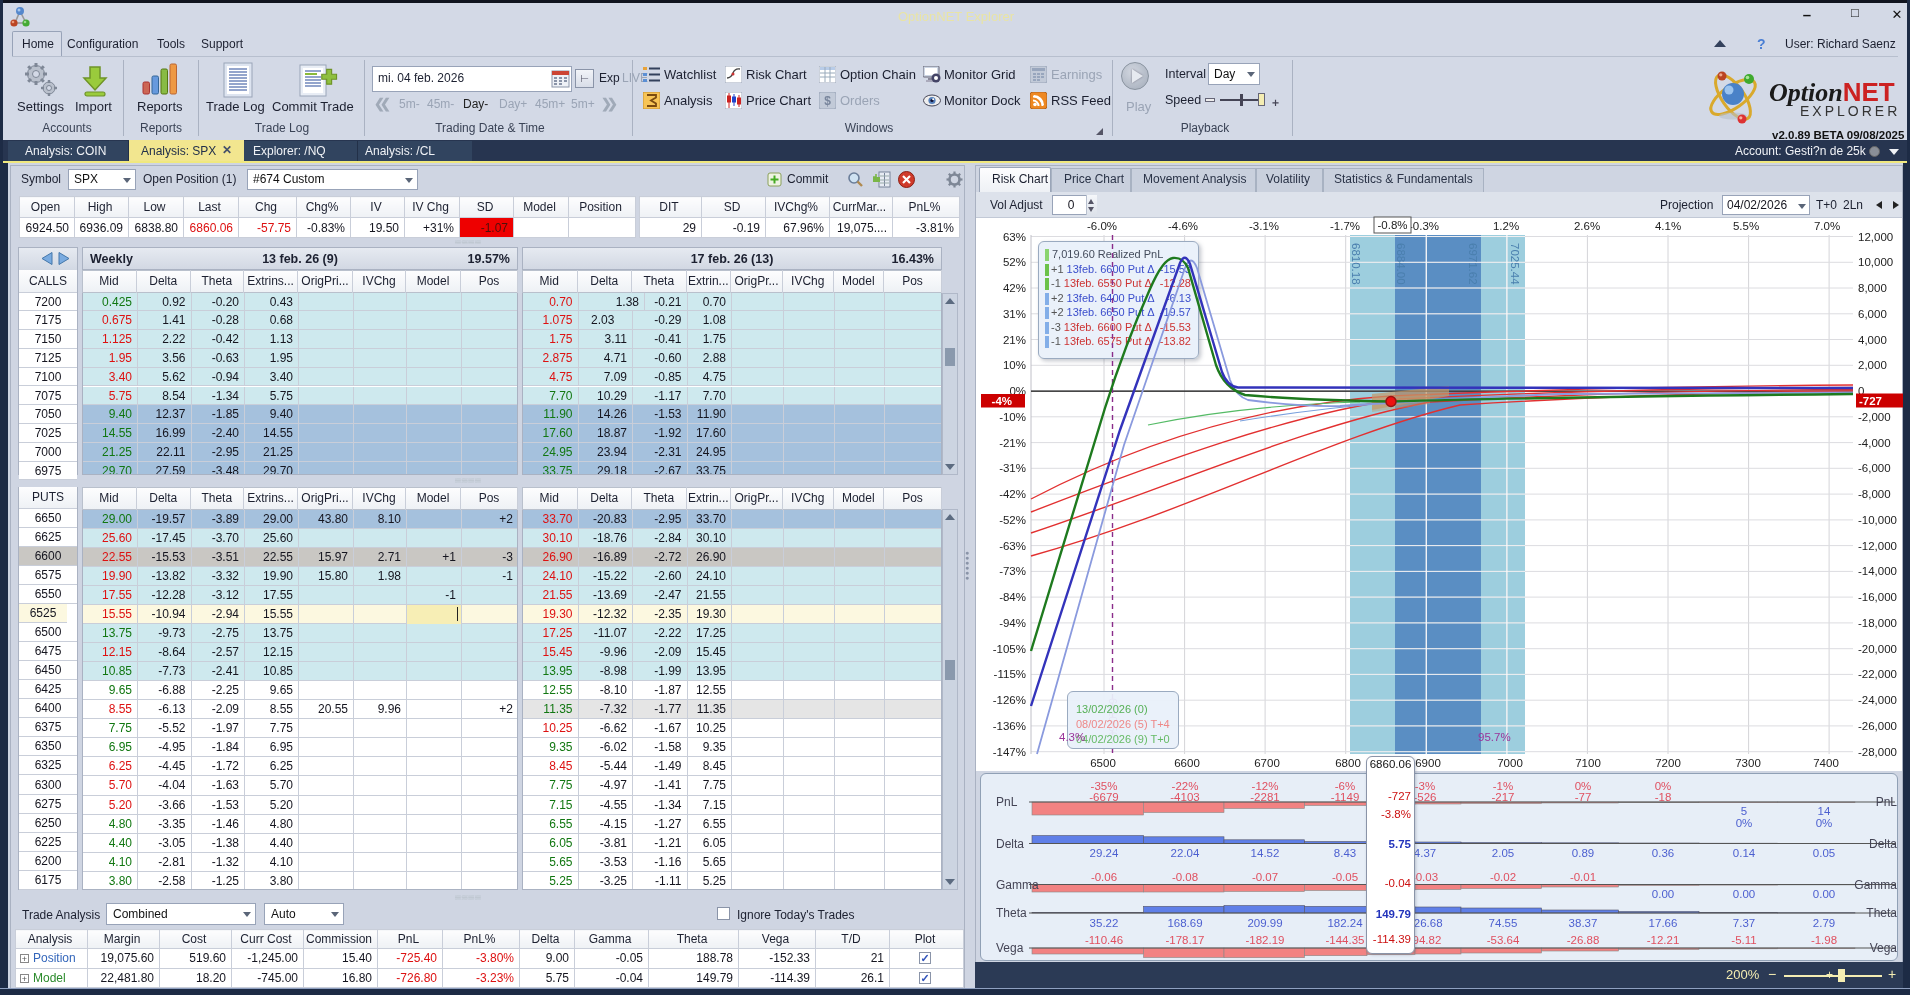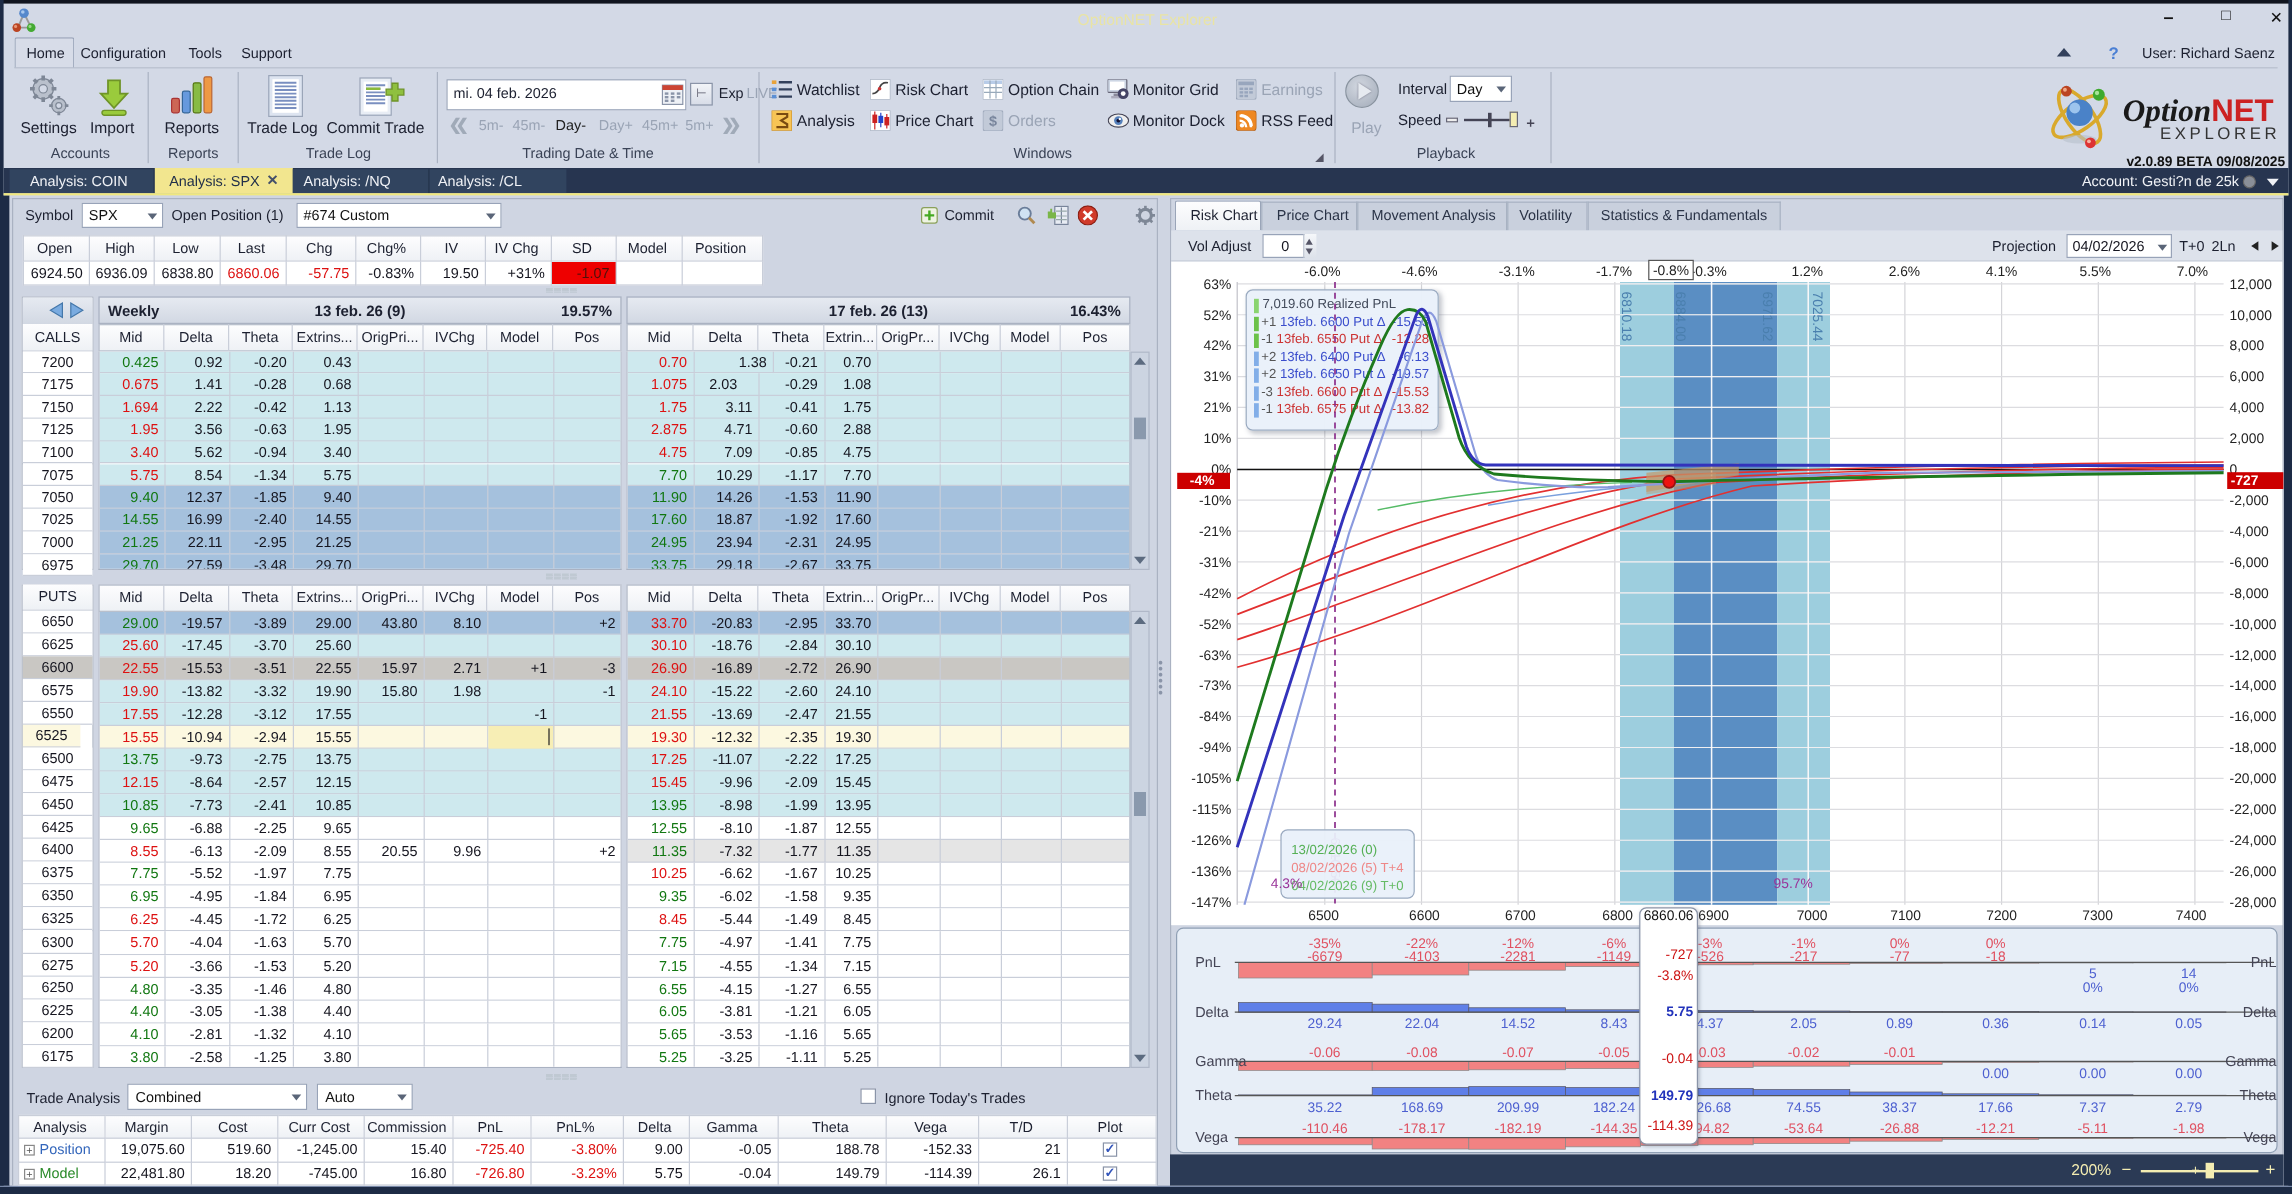--- a/index.html
+++ b/index.html
@@ -289,21 +289,21 @@
 <div class="abs" style="left:1800px;top:103px;font-size:14px;letter-spacing:3px;color:#333;">EXPLORER</div>
 <div class="abs" style="left:1772px;top:129px;font-size:11.5px;font-weight:bold;color:#111;white-space:nowrap;">v2.0.89 BETA 09/08/2025</div>
 
 <div class="abs" style="left:3px;top:140px;width:1904px;height:21px;background:#273550;"></div>
 <div class="abs" style="left:8px;top:141px;width:121px;height:20px;background:#31445f;border-right:1px solid #223048;"></div>
 <div class="abs" style="left:25px;top:144px;font-size:12px;color:#f0f2f6;">Analysis: COIN</div>
 <div class="abs" style="left:129px;top:140px;width:115px;height:21px;background:#f2e68f;"></div>
 <div class="abs" style="left:141px;top:144px;font-size:12px;color:#22304a;">Analysis: SPX</div>
 <div class="abs" style="left:222px;top:143px;font-size:12px;color:#44506a;font-weight:bold;">✕</div>
 <div class="abs" style="left:244px;top:141px;width:114px;height:20px;background:#31445f;border-right:1px solid #223048;"></div>
-<div class="abs" style="left:253px;top:144px;font-size:12px;color:#f0f2f6;">Analysis: /NQ</div>
+<div class="abs" style="left:253px;top:144px;font-size:12px;color:#f0f2f6;">Explorer: /NQ</div>
 <div class="abs" style="left:358px;top:141px;width:114px;height:20px;background:#31445f;"></div>
 <div class="abs" style="left:365px;top:144px;font-size:12px;color:#f0f2f6;">Analysis: /CL</div>
 <div class="abs" style="left:1735px;top:144px;font-size:12px;color:#f0f2f6;">Account: Gesti?n de 25k</div>
 <div class="abs" style="left:1869px;top:146px;width:11px;height:11px;border-radius:50%;background:#8a8f98;border:1px solid #666;"></div>
 <div class="abs" style="left:1889px;top:149px;width:0;height:0;border-left:5px solid transparent;border-right:5px solid transparent;border-top:6px solid #f0f2f6;"></div>
 <div class="abs" style="left:3px;top:161px;width:1904px;height:2px;background:#f0e87e;"></div>
 <div class="abs" style="left:0px;top:163px;width:8px;height:825px;background:#1d2b45;"></div>
 <div class="abs" style="left:1903px;top:163px;width:7px;height:825px;background:#1d2b45;"></div>
 
 <div class="abs" style="left:8px;top:163px;width:1895px;height:825px;background:#cfd5e2;"></div>
@@ -372,20 +372,38 @@
           <td class="num " style="font-size:12px;">6936.09</td>
           <td class="num " style="font-size:12px;">6838.80</td>
           <td class="num red" style="font-size:12px;">6860.06</td>
           <td class="num red" style="font-size:12px;">-57.75</td>
           <td class="num " style="font-size:12px;">-0.83%</td>
           <td class="num " style="font-size:12px;">19.50</td>
           <td class="num " style="font-size:12px;">+31%</td>
           <td class="num " style="font-size:12px;background:#ee0000;color:#50100a;">-1.07</td>
           <td class="num " style="font-size:12px;"></td>
           <td class="num " style="font-size:12px;"></td>
+        </tr>
+      </tbody>
+    </table>
+    <table class="tbl" style="left:639px;top:196px;">
+      <tbody>
+        <tr style="height:21px;">
+          <th class="hdr" style="width:62px;font-size:12px;">DIT</th>
+          <th class="hdr" style="width:64px;font-size:12px;">SD</th>
+          <th class="hdr" style="width:64px;font-size:12px;">IVChg%</th>
+          <th class="hdr" style="width:63px;font-size:12px;">CurrMar...</th>
+          <th class="hdr" style="width:67px;font-size:12px;">PnL%</th>
+        </tr>
+        <tr style="height:20px;">
+          <td class="num " style="font-size:12px;">29</td>
+          <td class="num " style="font-size:12px;">-0.19</td>
+          <td class="num " style="font-size:12px;">67.96%</td>
+          <td class="num " style="font-size:12px;">19,075....</td>
+          <td class="num " style="font-size:12px;">-3.81%</td>
         </tr>
       </tbody>
     </table>
     <div class="abs" style="left:455px;top:240px;width:30px;height:4px;color:#9aa;font-size:8px;letter-spacing:1px;line-height:3px;overflow:hidden;">▒▒▒▒</div>
     <div class="abs" style="left:18px;top:247px;width:60px;height:228px;background:#fff;border:1px solid #aab2c2;"></div>
     <div class="abs" style="left:19px;top:248px;width:58px;height:22px;background:linear-gradient(#e6eaf1,#d2d8e3);"></div>
     <svg class="abs" style="left:38px;top:251px;" width="36" height="15" viewBox="0 0 36 15">
         <path d="M14 1.5 L4 7.5 L14 13.5 Z" fill="#7aabe0" stroke="#4477aa"></path>
         <path d="M21 1.5 L31 7.5 L21 13.5 Z" fill="#7aabe0" stroke="#4477aa"></path>
     </svg>
@@ -429,21 +447,21 @@
         <div style="position:absolute;left:0.00px;top:0;width:55px;height:18.80px;line-height:18.80px;text-align:right;padding-right:5px;box-sizing:border-box;font-size:12px;border-right:1px solid #c9ced9;" class="red">0.675</div>
         <div style="position:absolute;left:55.00px;top:0;width:53.5px;height:18.80px;line-height:18.80px;text-align:right;padding-right:5px;box-sizing:border-box;font-size:12px;border-right:1px solid #c9ced9;" class="">1.41</div>
         <div style="position:absolute;left:108.50px;top:0;width:53.5px;height:18.80px;line-height:18.80px;text-align:right;padding-right:5px;box-sizing:border-box;font-size:12px;border-right:1px solid #c9ced9;" class="">-0.28</div>
         <div style="position:absolute;left:162.00px;top:0;width:54px;height:18.80px;line-height:18.80px;text-align:right;padding-right:5px;box-sizing:border-box;font-size:12px;border-right:1px solid #c9ced9;" class="">0.68</div>
         <div style="position:absolute;left:216.00px;top:0;width:55px;height:18.80px;line-height:18.80px;text-align:right;padding-right:5px;box-sizing:border-box;font-size:12px;border-right:1px solid #c9ced9;" class=""></div>
         <div style="position:absolute;left:271.00px;top:0;width:53px;height:18.80px;line-height:18.80px;text-align:right;padding-right:5px;box-sizing:border-box;font-size:12px;border-right:1px solid #c9ced9;" class=""></div>
         <div style="position:absolute;left:324.00px;top:0;width:55px;height:18.80px;line-height:18.80px;text-align:right;padding-right:5px;box-sizing:border-box;font-size:12px;border-right:1px solid #c9ced9;" class=""></div>
         <div style="position:absolute;left:379.00px;top:0;width:57px;height:18.80px;line-height:18.80px;text-align:right;padding-right:5px;box-sizing:border-box;font-size:12px;border-right:1px solid #c9ced9;" class=""></div>
       </div>
       <div style="position:absolute;left:0;top:37.60px;width:436px;height:18.80px;background:#cee9ee;border-bottom:1px solid #c9ced9;">
-        <div style="position:absolute;left:0.00px;top:0;width:55px;height:18.80px;line-height:18.80px;text-align:right;padding-right:5px;box-sizing:border-box;font-size:12px;border-right:1px solid #c9ced9;" class="red">1.694</div>
+        <div style="position:absolute;left:0.00px;top:0;width:55px;height:18.80px;line-height:18.80px;text-align:right;padding-right:5px;box-sizing:border-box;font-size:12px;border-right:1px solid #c9ced9;" class="red">1.125</div>
         <div style="position:absolute;left:55.00px;top:0;width:53.5px;height:18.80px;line-height:18.80px;text-align:right;padding-right:5px;box-sizing:border-box;font-size:12px;border-right:1px solid #c9ced9;" class="">2.22</div>
         <div style="position:absolute;left:108.50px;top:0;width:53.5px;height:18.80px;line-height:18.80px;text-align:right;padding-right:5px;box-sizing:border-box;font-size:12px;border-right:1px solid #c9ced9;" class="">-0.42</div>
         <div style="position:absolute;left:162.00px;top:0;width:54px;height:18.80px;line-height:18.80px;text-align:right;padding-right:5px;box-sizing:border-box;font-size:12px;border-right:1px solid #c9ced9;" class="">1.13</div>
         <div style="position:absolute;left:216.00px;top:0;width:55px;height:18.80px;line-height:18.80px;text-align:right;padding-right:5px;box-sizing:border-box;font-size:12px;border-right:1px solid #c9ced9;" class=""></div>
         <div style="position:absolute;left:271.00px;top:0;width:53px;height:18.80px;line-height:18.80px;text-align:right;padding-right:5px;box-sizing:border-box;font-size:12px;border-right:1px solid #c9ced9;" class=""></div>
         <div style="position:absolute;left:324.00px;top:0;width:55px;height:18.80px;line-height:18.80px;text-align:right;padding-right:5px;box-sizing:border-box;font-size:12px;border-right:1px solid #c9ced9;" class=""></div>
         <div style="position:absolute;left:379.00px;top:0;width:57px;height:18.80px;line-height:18.80px;text-align:right;padding-right:5px;box-sizing:border-box;font-size:12px;border-right:1px solid #c9ced9;" class=""></div>
       </div>
       <div style="position:absolute;left:0;top:56.40px;width:436px;height:18.80px;background:#cee9ee;border-bottom:1px solid #c9ced9;">
         <div style="position:absolute;left:0.00px;top:0;width:55px;height:18.80px;line-height:18.80px;text-align:right;padding-right:5px;box-sizing:border-box;font-size:12px;border-right:1px solid #c9ced9;" class="red">1.95</div>

